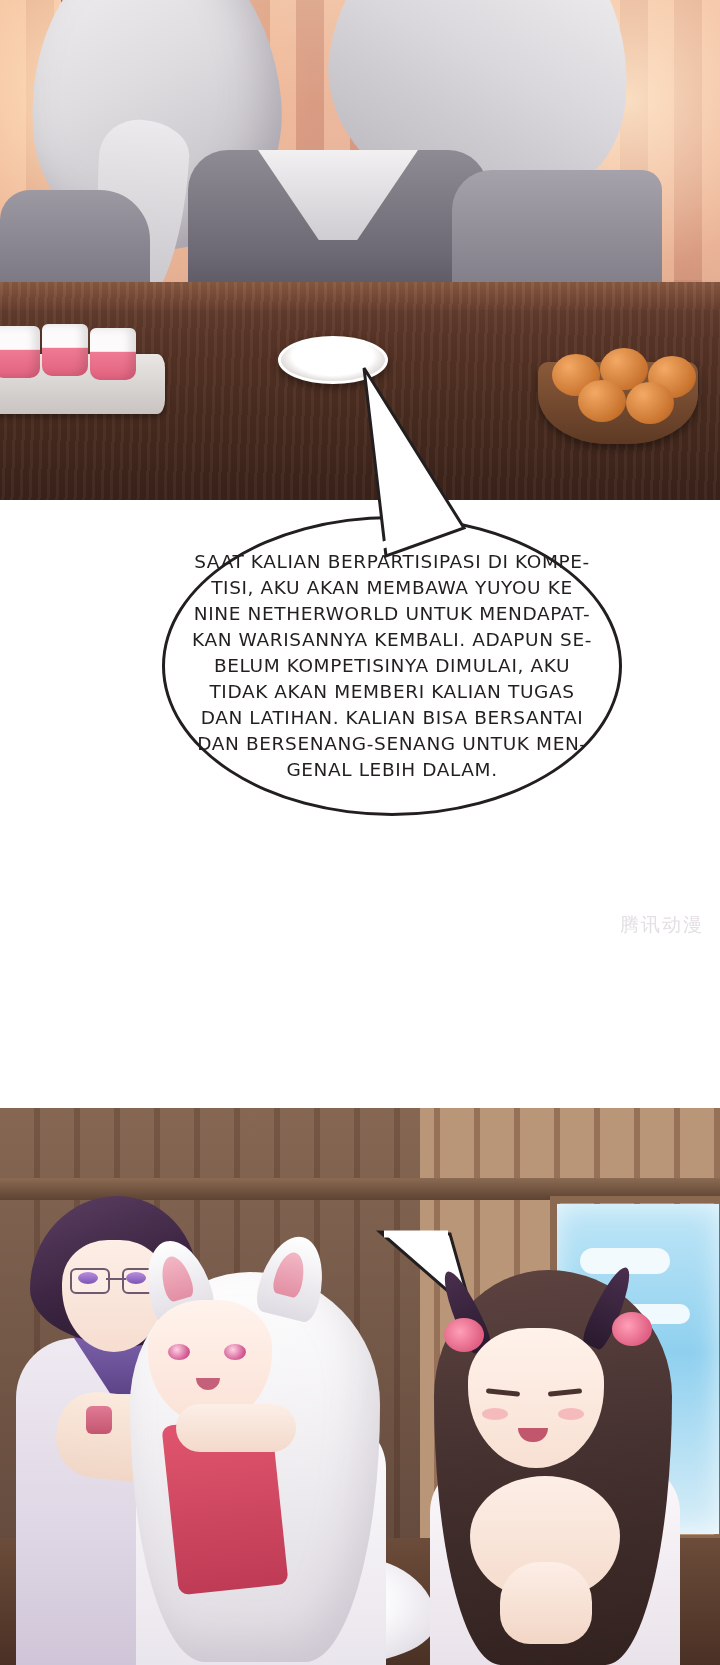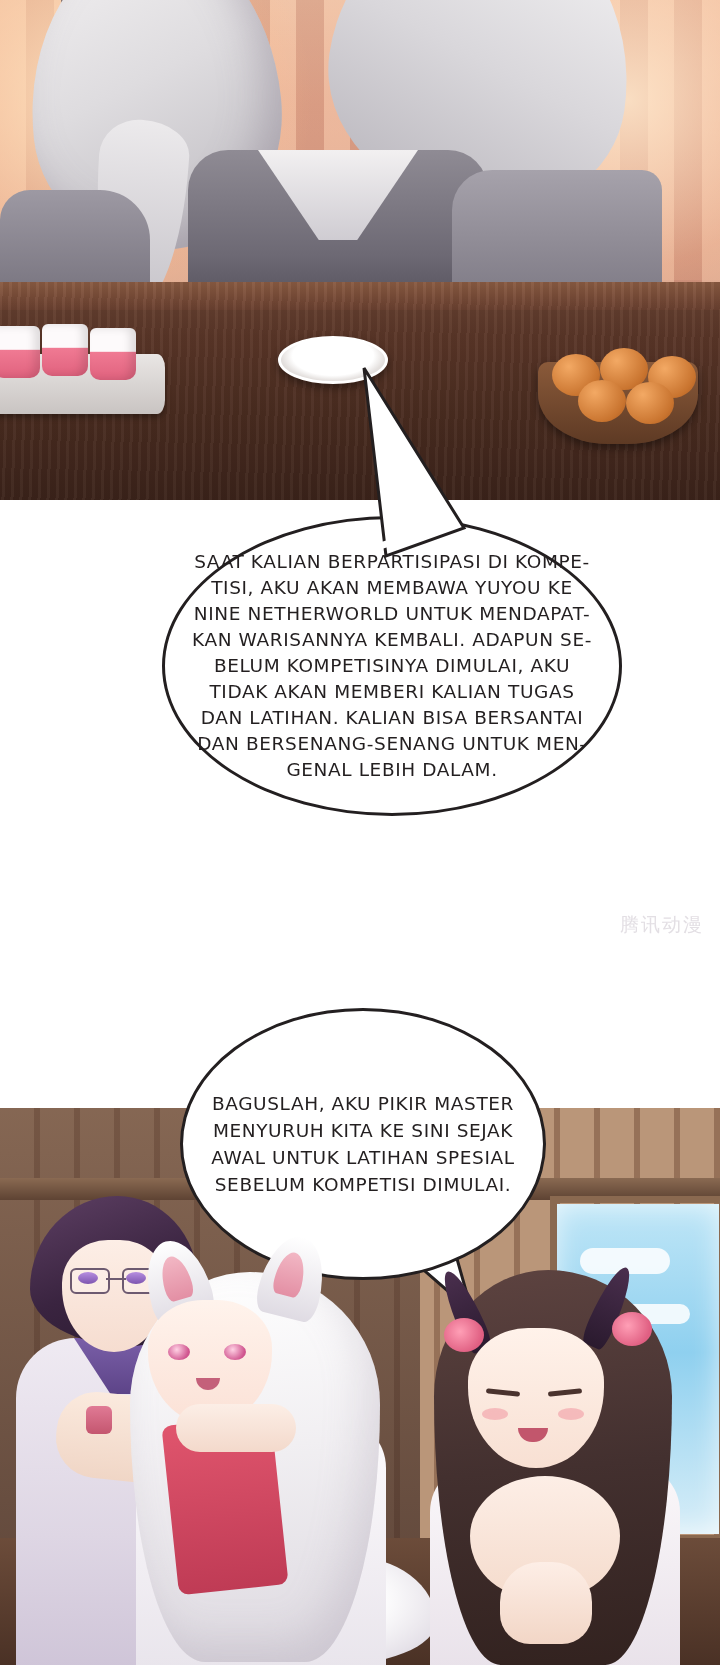--- a/index.html
+++ b/index.html
@@ -491,26 +491,20 @@
 
   <div class="watermark">腾讯动漫</div>
 
   <div class="tail-2">
     <svg width="110" height="90" viewBox="0 0 110 90">
       <path d="M4 2 L96 82 L74 4 Z" fill="#ffffff" stroke="#231f20" stroke-width="3"></path>
       <path d="M8 4 L72 4" stroke="#ffffff" stroke-width="7"></path>
     </svg>
   </div>
 
-  <div class="bubble bubble-2">
-    <div class="bubble-text">BAGUSLAH, AKU PIKIR MASTER
-MENYURUH KITA KE SINI SEJAK
-AWAL UNTUK LATIHAN SPESIAL
-SEBELUM KOMPETISI DIMULAI.</div>
-  </div>
 
   <div class="panel-bottom">
     <div class="wall"></div>
     <div class="wall-dark"></div>
     <div class="beam-h"></div>
     <div class="window">
       <div class="cloud w1"></div>
       <div class="cloud w2"></div>
     </div>
     <div class="window-frame"></div>

